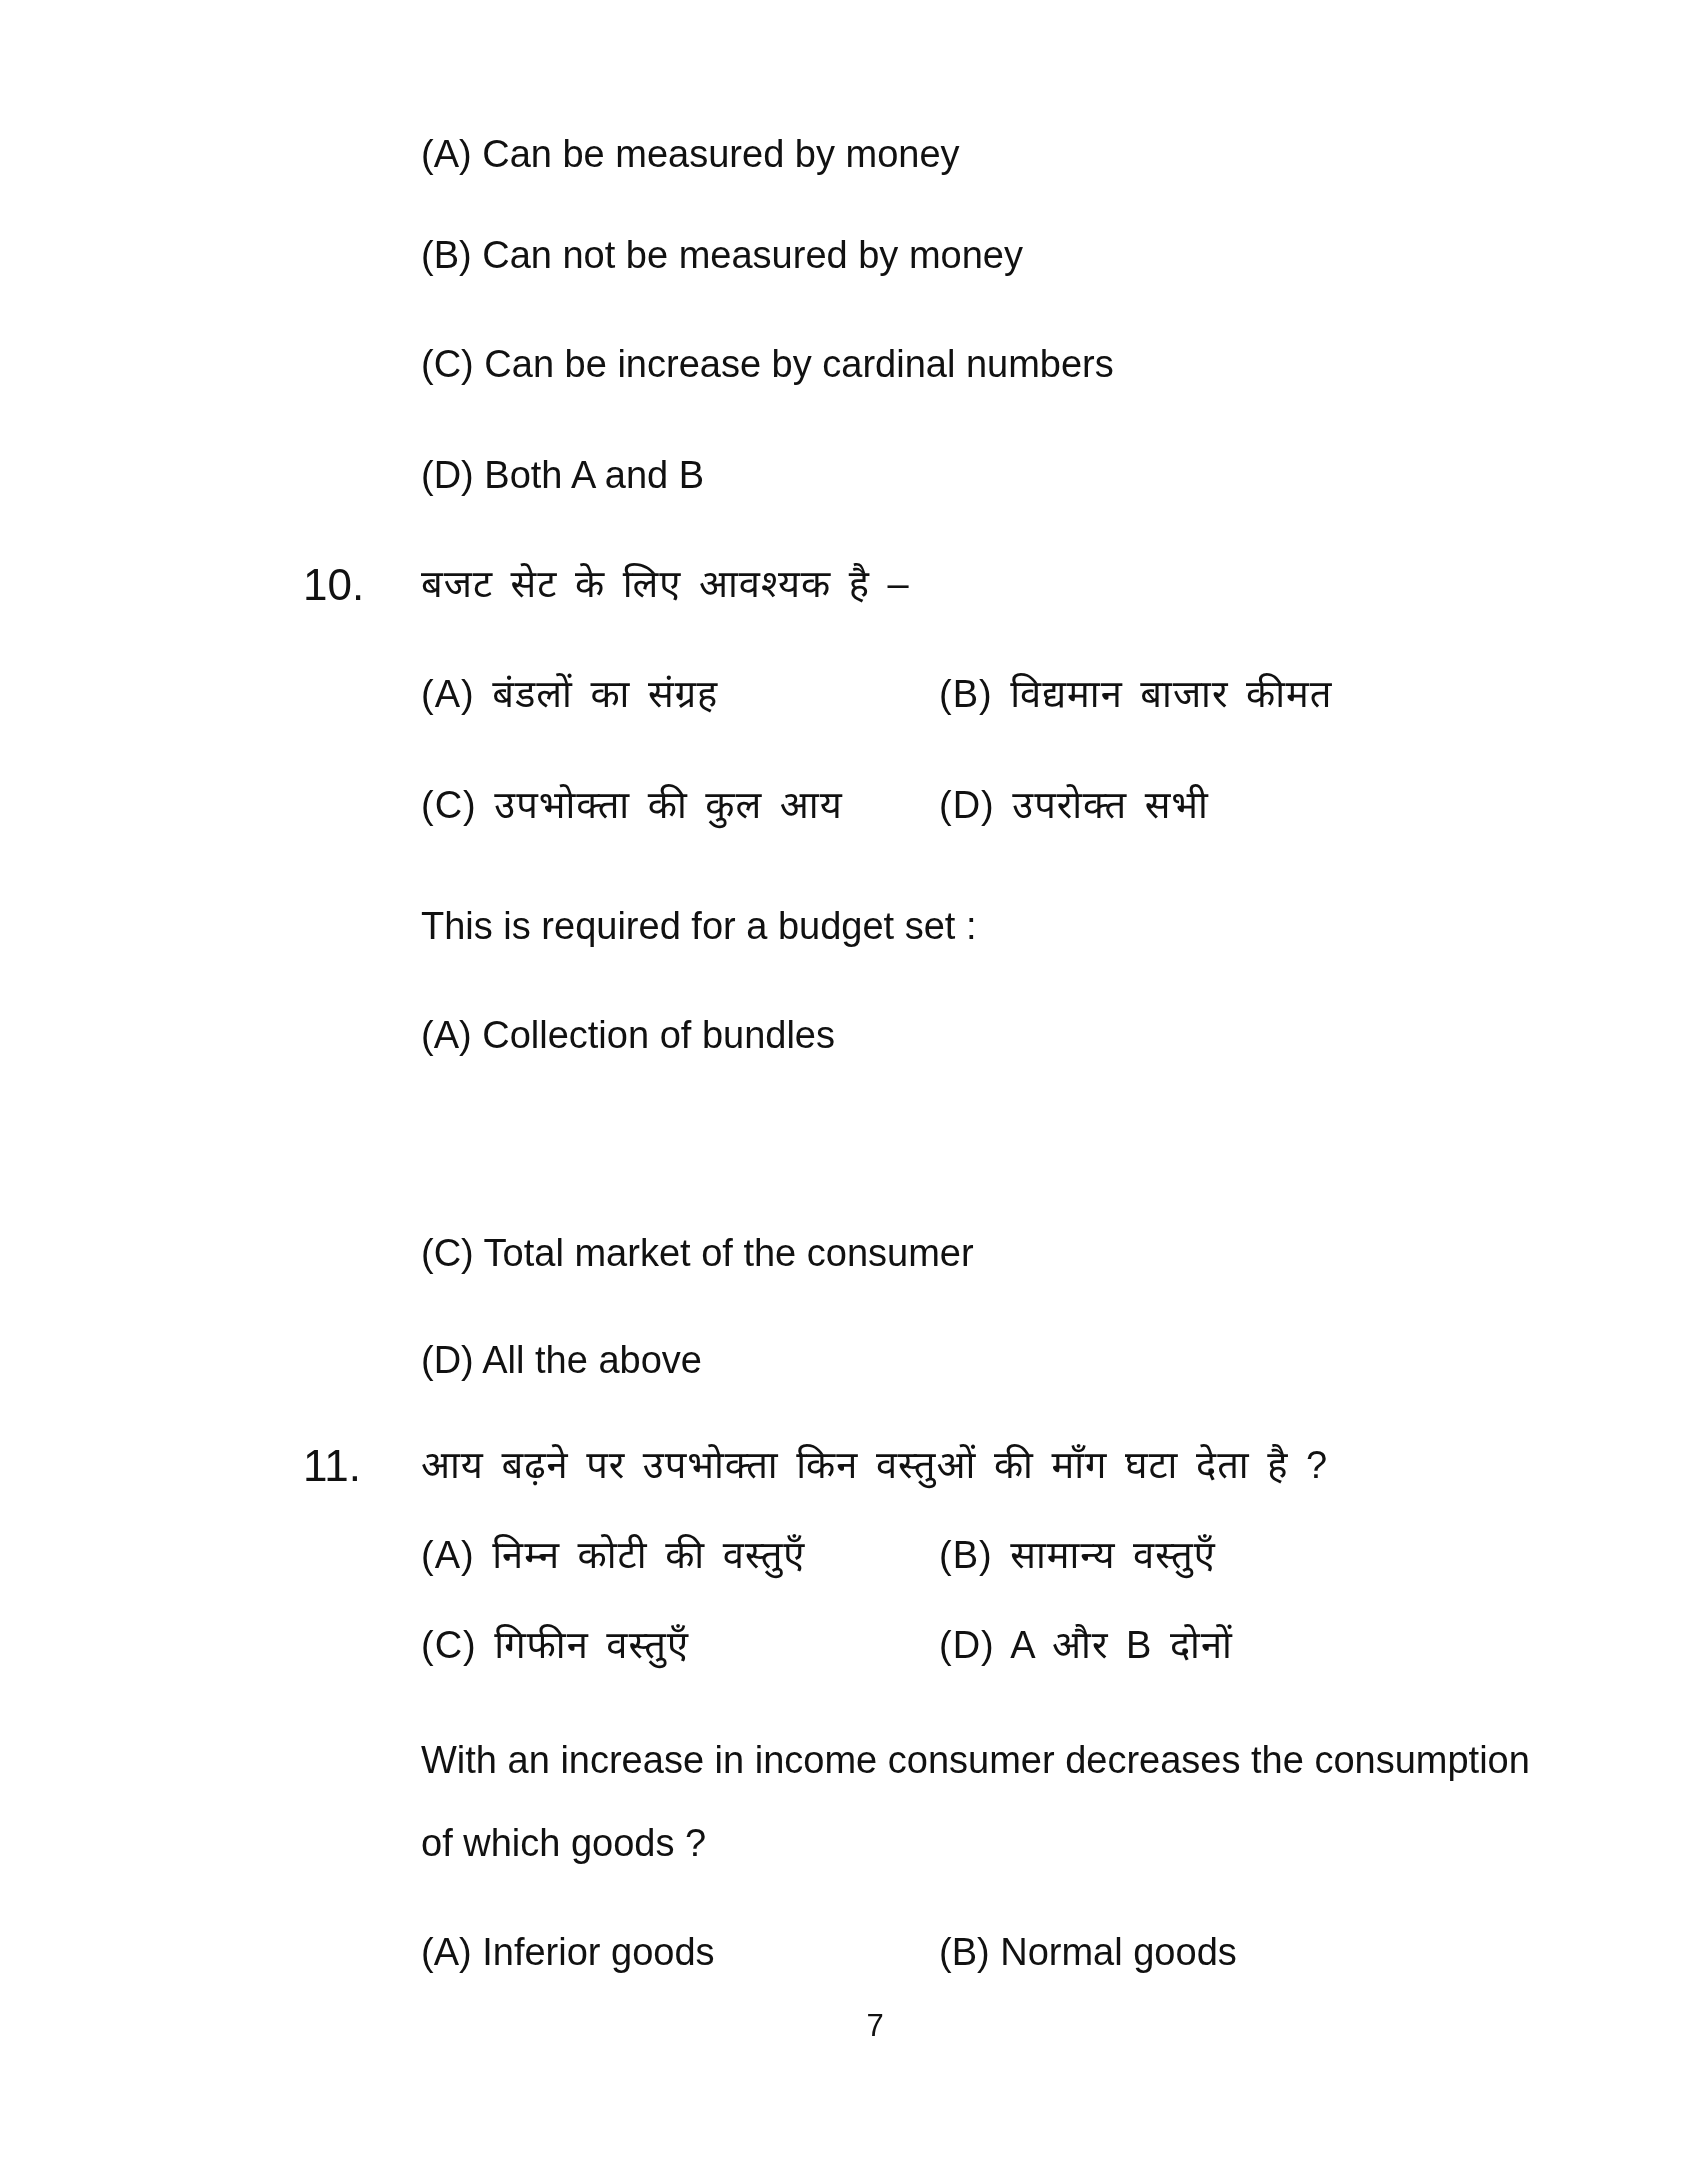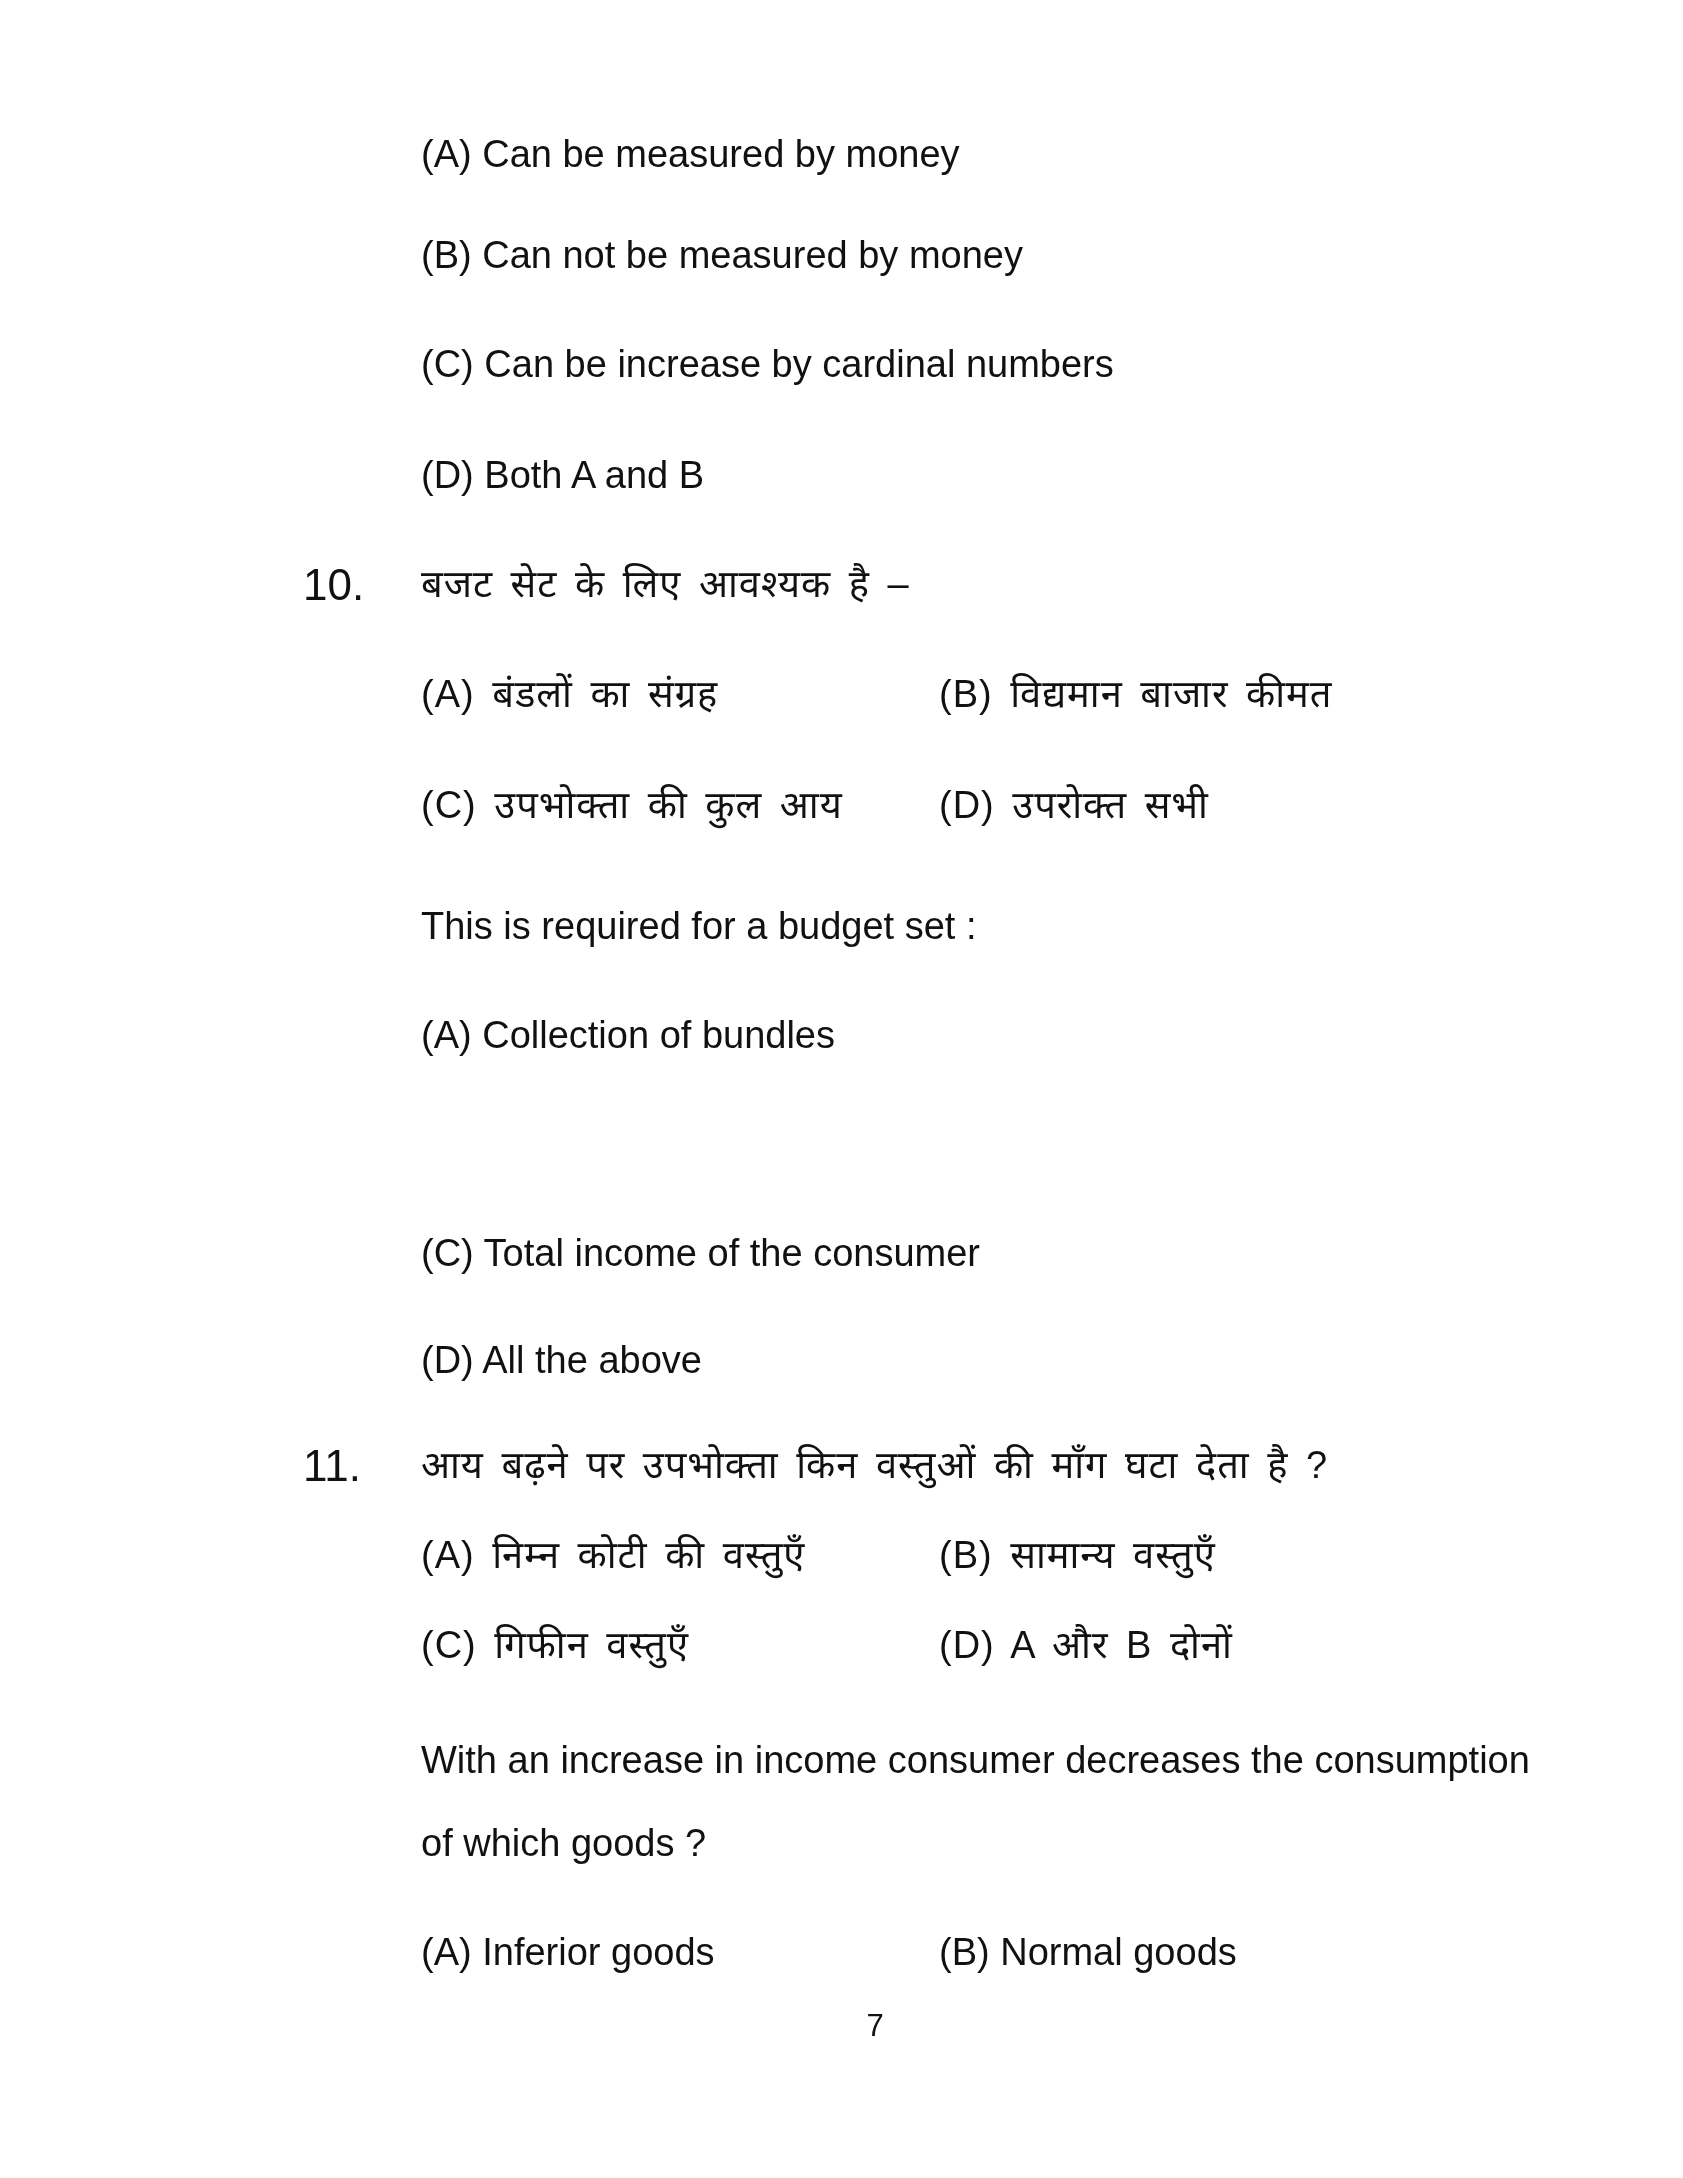--- a/index.html
+++ b/index.html
@@ -93,21 +93,21 @@
     <span class="col2 hindi">(D) उपरोक्त सभी</span>
   </div>
 
   <div class="line" style="top:901px">
     <span class="indent">This is required for a budget set :</span>
   </div>
   <div class="line" style="top:1010px">
     <span class="indent">(A) Collection of bundles</span>
   </div>
   <div class="line" style="top:1228px">
-    <span class="indent">(C) Total income of the consumer</span>
+    <span class="indent">(C) Total market of the consumer</span>
   </div>
   <div class="line" style="top:1335px">
     <span class="indent">(D) All the above</span>
   </div>
 
   <div class="line" style="top:1440px">
     <span class="qnum">11.</span>
     <span class="qtext hindi">आय बढ़ने पर उपभोक्ता किन वस्तुओं की माँग घटा देता है ?</span>
   </div>
   <div class="line" style="top:1530px">

